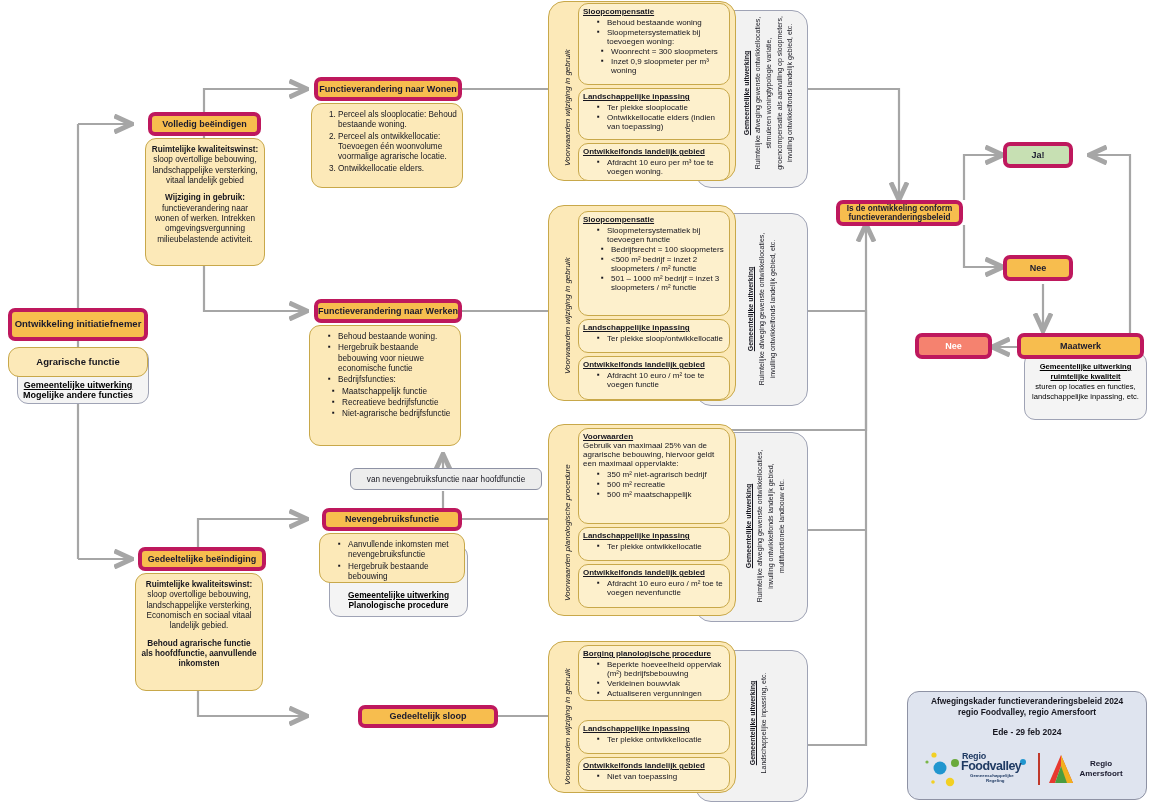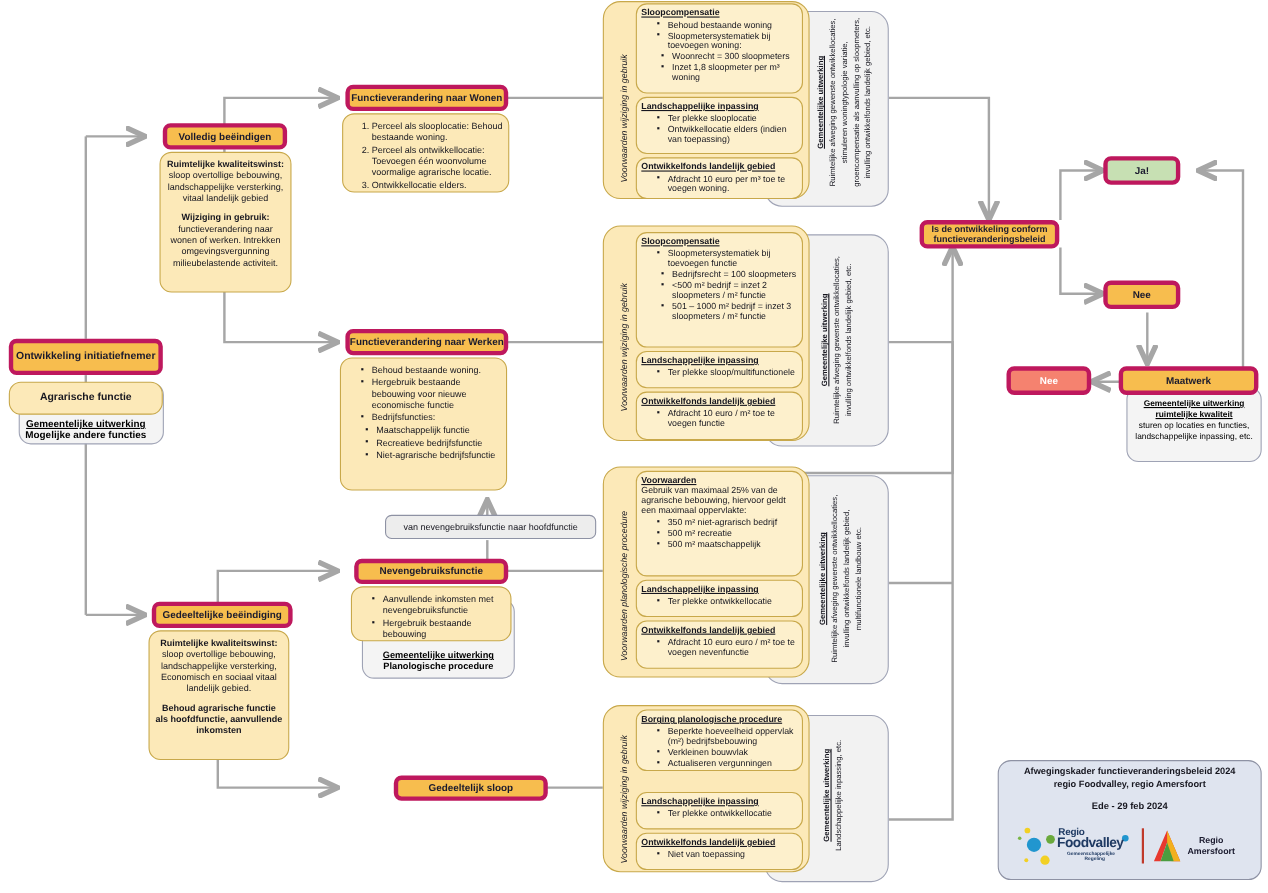--- a/index.html
+++ b/index.html
@@ -146,21 +146,21 @@
 
   <div class="node hdr" style="left:138px;top:547px;width:128px;height:24px;font-size:9px;">Gedeeltelijke beëindiging</div>
   <div class="node body-card" style="left:135px;top:573px;width:128px;height:118px;padding:6px 5px;text-align:center;font-size:8.2px;">
     <div style="font-weight:bold;">Ruimtelijke kwaliteitswinst:</div>
     <div>sloop overtollige bebouwing, landschappelijke versterking, Economisch en sociaal vitaal landelijk gebied.</div>
     <div style="height:7px;"></div>
     <div style="font-weight:bold;">Behoud agrarische functie als hoofdfunctie, aanvullende inkomsten</div>
   </div>
 
   <div class="node hdr" style="left:314px;top:77px;width:148px;height:24px;font-size:9px;">Functieverandering naar Wonen</div>
-  <div class="node body-card" style="left:311px;top:103px;width:152px;height:72px;padding:4px 4px;font-size:8.2px;">
+  <div class="node body-card" style="left:311px;top:103px;width:152px;height:85px;padding:4px 4px;font-size:8.2px;">
     <ol class="n">
       <li>Perceel als slooplocatie: Behoud bestaande woning.</li>
       <li>Perceel als ontwikkellocatie: Toevoegen één woonvolume voormalige agrarische locatie.</li>
       <li>Ontwikkellocatie elders.</li>
     </ol>
   </div>
 
   <div class="node hdr" style="left:314px;top:299px;width:148px;height:24px;font-size:9px;">Functieverandering  naar Werken</div>
   <div class="node body-card" style="left:309px;top:325px;width:152px;height:121px;padding:4px 4px;font-size:8.2px;">
     <ul class="b">
@@ -197,21 +197,21 @@
   <div class="vtext" style="left:563px;top:166px;font-size:8px;">Voorwaarden wijziging in gebruik</div>
 
   <div class="sub node" style="left:578px;top:3px;width:152px;height:82px;padding:3px 4px;font-size:8px;">
     <span class="ttl">Sloopcompensatie</span>
     <ul class="b">
       <li>Behoud bestaande woning</li>
       <li>Sloopmetersystematiek bij toevoegen woning:</li>
     </ul>
     <ul class="b2">
       <li>Woonrecht = 300 sloopmeters</li>
-      <li>Inzet 1,8 sloopmeter per m³ woning</li>
+      <li>Inzet 0,9 sloopmeter per m³ woning</li>
     </ul>
   </div>
 
   <div class="sub node" style="left:578px;top:88px;width:152px;height:52px;padding:3px 4px;font-size:8px;">
     <span class="ttl">Landschappelijke inpassing</span>
     <ul class="b">
       <li>Ter plekke slooplocatie</li>
       <li>Ontwikkellocatie elders (indien van toepassing)</li>
     </ul>
   </div>
@@ -240,21 +240,21 @@
     <ul class="b2">
       <li>Bedrijfsrecht = 100 sloopmeters</li>
       <li>&lt;500 m² bedrijf = inzet 2 sloopmeters / m² functie</li>
       <li>501 – 1000 m² bedrijf = inzet 3 sloopmeters / m² functie</li>
     </ul>
   </div>
 
   <div class="sub node" style="left:578px;top:319px;width:152px;height:34px;padding:3px 4px;font-size:8px;">
     <span class="ttl">Landschappelijke inpassing</span>
     <ul class="b">
-      <li>Ter plekke sloop/multifunctionele</li>
+      <li>Ter plekke sloop/ontwikkellocatie</li>
     </ul>
   </div>
 
   <div class="sub node" style="left:578px;top:356px;width:152px;height:44px;padding:3px 4px;font-size:8px;">
     <span class="ttl">Ontwikkelfonds landelijk gebied</span>
     <ul class="b">
       <li>Afdracht 10 euro / m² toe te voegen functie</li>
     </ul>
   </div>
 

